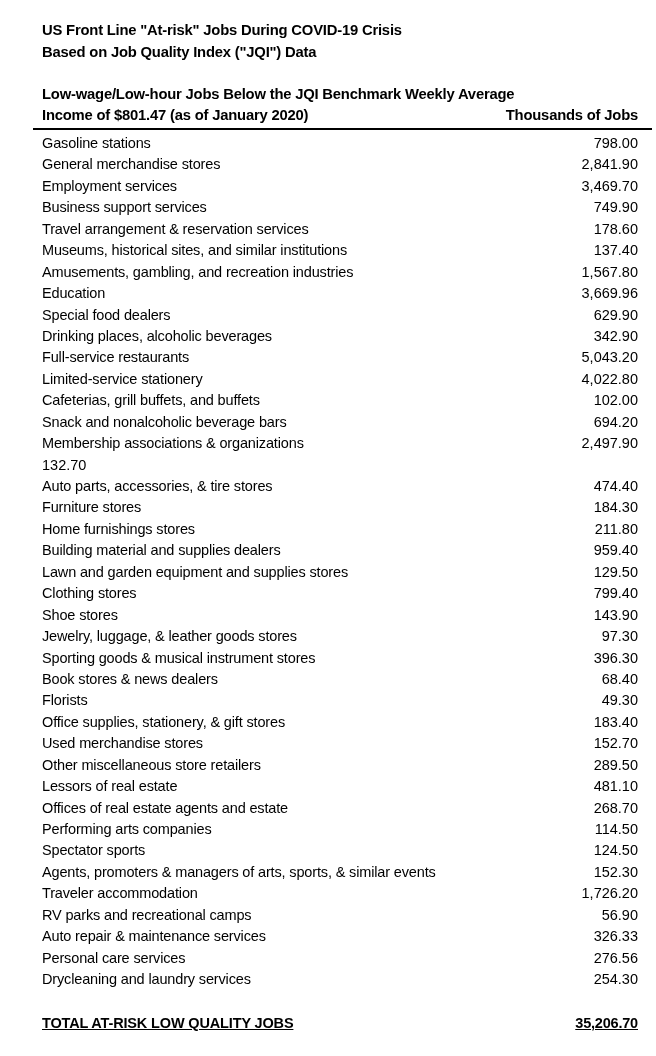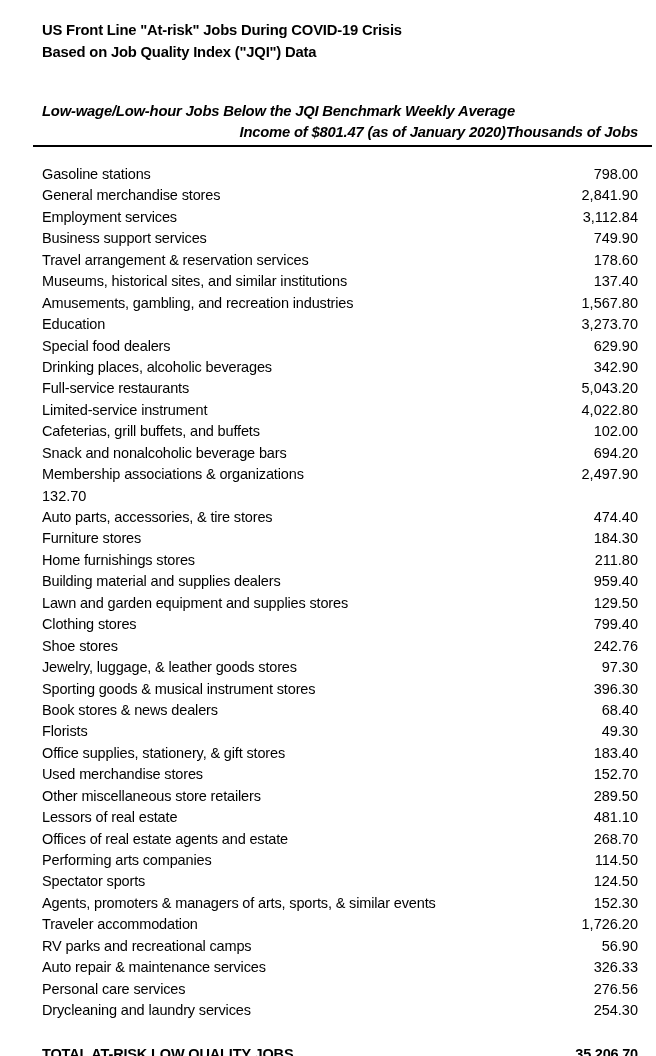--- a/index.html
+++ b/index.html
@@ -20,46 +20,45 @@
     padding: 19px 18px 0 42px;
   }
   .doc-title .line {
     display: block;
     font-weight: 700;
     line-height: 22px;
     font-size: 14.8px;
     letter-spacing: -0.2px;
   }
   .table-header {
-    margin-top: 38px;
-    font-style: italic;
+    margin-top: 21px;
   }
   .table-header .subtitle-line {
     font-weight: 700;
     line-height: 21px;
     font-size: 14.8px;
     letter-spacing: -0.2px;
   }
   .table-header .header-row {
     display: flex;
-    justify-content: flex-end;
+    justify-content: space-between;
     align-items: baseline;
     font-weight: 700;
     line-height: 21px;
     font-size: 14.8px;
     letter-spacing: -0.2px;
   }
   .header-rule {
     border-bottom: 2px solid #000000;
     margin-left: -9px;
     margin-right: -14px;
     margin-top: 2px;
   }
   .rows {
-    padding-top: 17px;
+    padding-top: 3px;
   }
   .row {
     display: flex;
     justify-content: space-between;
     align-items: baseline;
     height: 21.45px;
     line-height: 21.45px;
   }
   .row .label {
     white-space: nowrap;
@@ -101,21 +100,21 @@
     <span class="value">798.00</span>
   </div>
 
   <div class="row">
     <span class="label">General merchandise stores</span>
     <span class="value">2,841.90</span>
   </div>
 
   <div class="row">
     <span class="label">Employment services</span>
-    <span class="value">3,112.84</span>
+    <span class="value">3,469.70</span>
   </div>
 
   <div class="row">
     <span class="label">Business support services</span>
     <span class="value">749.90</span>
   </div>
 
   <div class="row">
     <span class="label">Travel arrangement &amp; reservation services</span>
     <span class="value">178.60</span>
@@ -126,40 +125,40 @@
     <span class="value">137.40</span>
   </div>
 
   <div class="row">
     <span class="label">Amusements, gambling, and recreation industries</span>
     <span class="value">1,567.80</span>
   </div>
 
   <div class="row">
     <span class="label">Education</span>
-    <span class="value">3,273.70</span>
+    <span class="value">3,669.96</span>
   </div>
 
   <div class="row">
     <span class="label">Special food dealers</span>
     <span class="value">629.90</span>
   </div>
 
   <div class="row">
     <span class="label">Drinking places, alcoholic beverages</span>
     <span class="value">342.90</span>
   </div>
 
   <div class="row">
     <span class="label">Full-service restaurants</span>
     <span class="value">5,043.20</span>
   </div>
 
   <div class="row">
-    <span class="label">Limited-service instrument</span>
+    <span class="label">Limited-service stationery</span>
     <span class="value">4,022.80</span>
   </div>
 
   <div class="row">
     <span class="label">Cafeterias, grill buffets, and buffets</span>
     <span class="value">102.00</span>
   </div>
 
   <div class="row">
     <span class="label">Snack and nonalcoholic beverage bars</span>
@@ -200,21 +199,21 @@
     <span class="value">129.50</span>
   </div>
 
   <div class="row">
     <span class="label">Clothing stores</span>
     <span class="value">799.40</span>
   </div>
 
   <div class="row">
     <span class="label">Shoe stores</span>
-    <span class="value">242.76</span>
+    <span class="value">143.90</span>
   </div>
 
   <div class="row">
     <span class="label">Jewelry, luggage, &amp; leather goods stores</span>
     <span class="value">97.30</span>
   </div>
 
   <div class="row">
     <span class="label">Sporting goods &amp; musical instrument stores</span>
     <span class="value">396.30</span>

